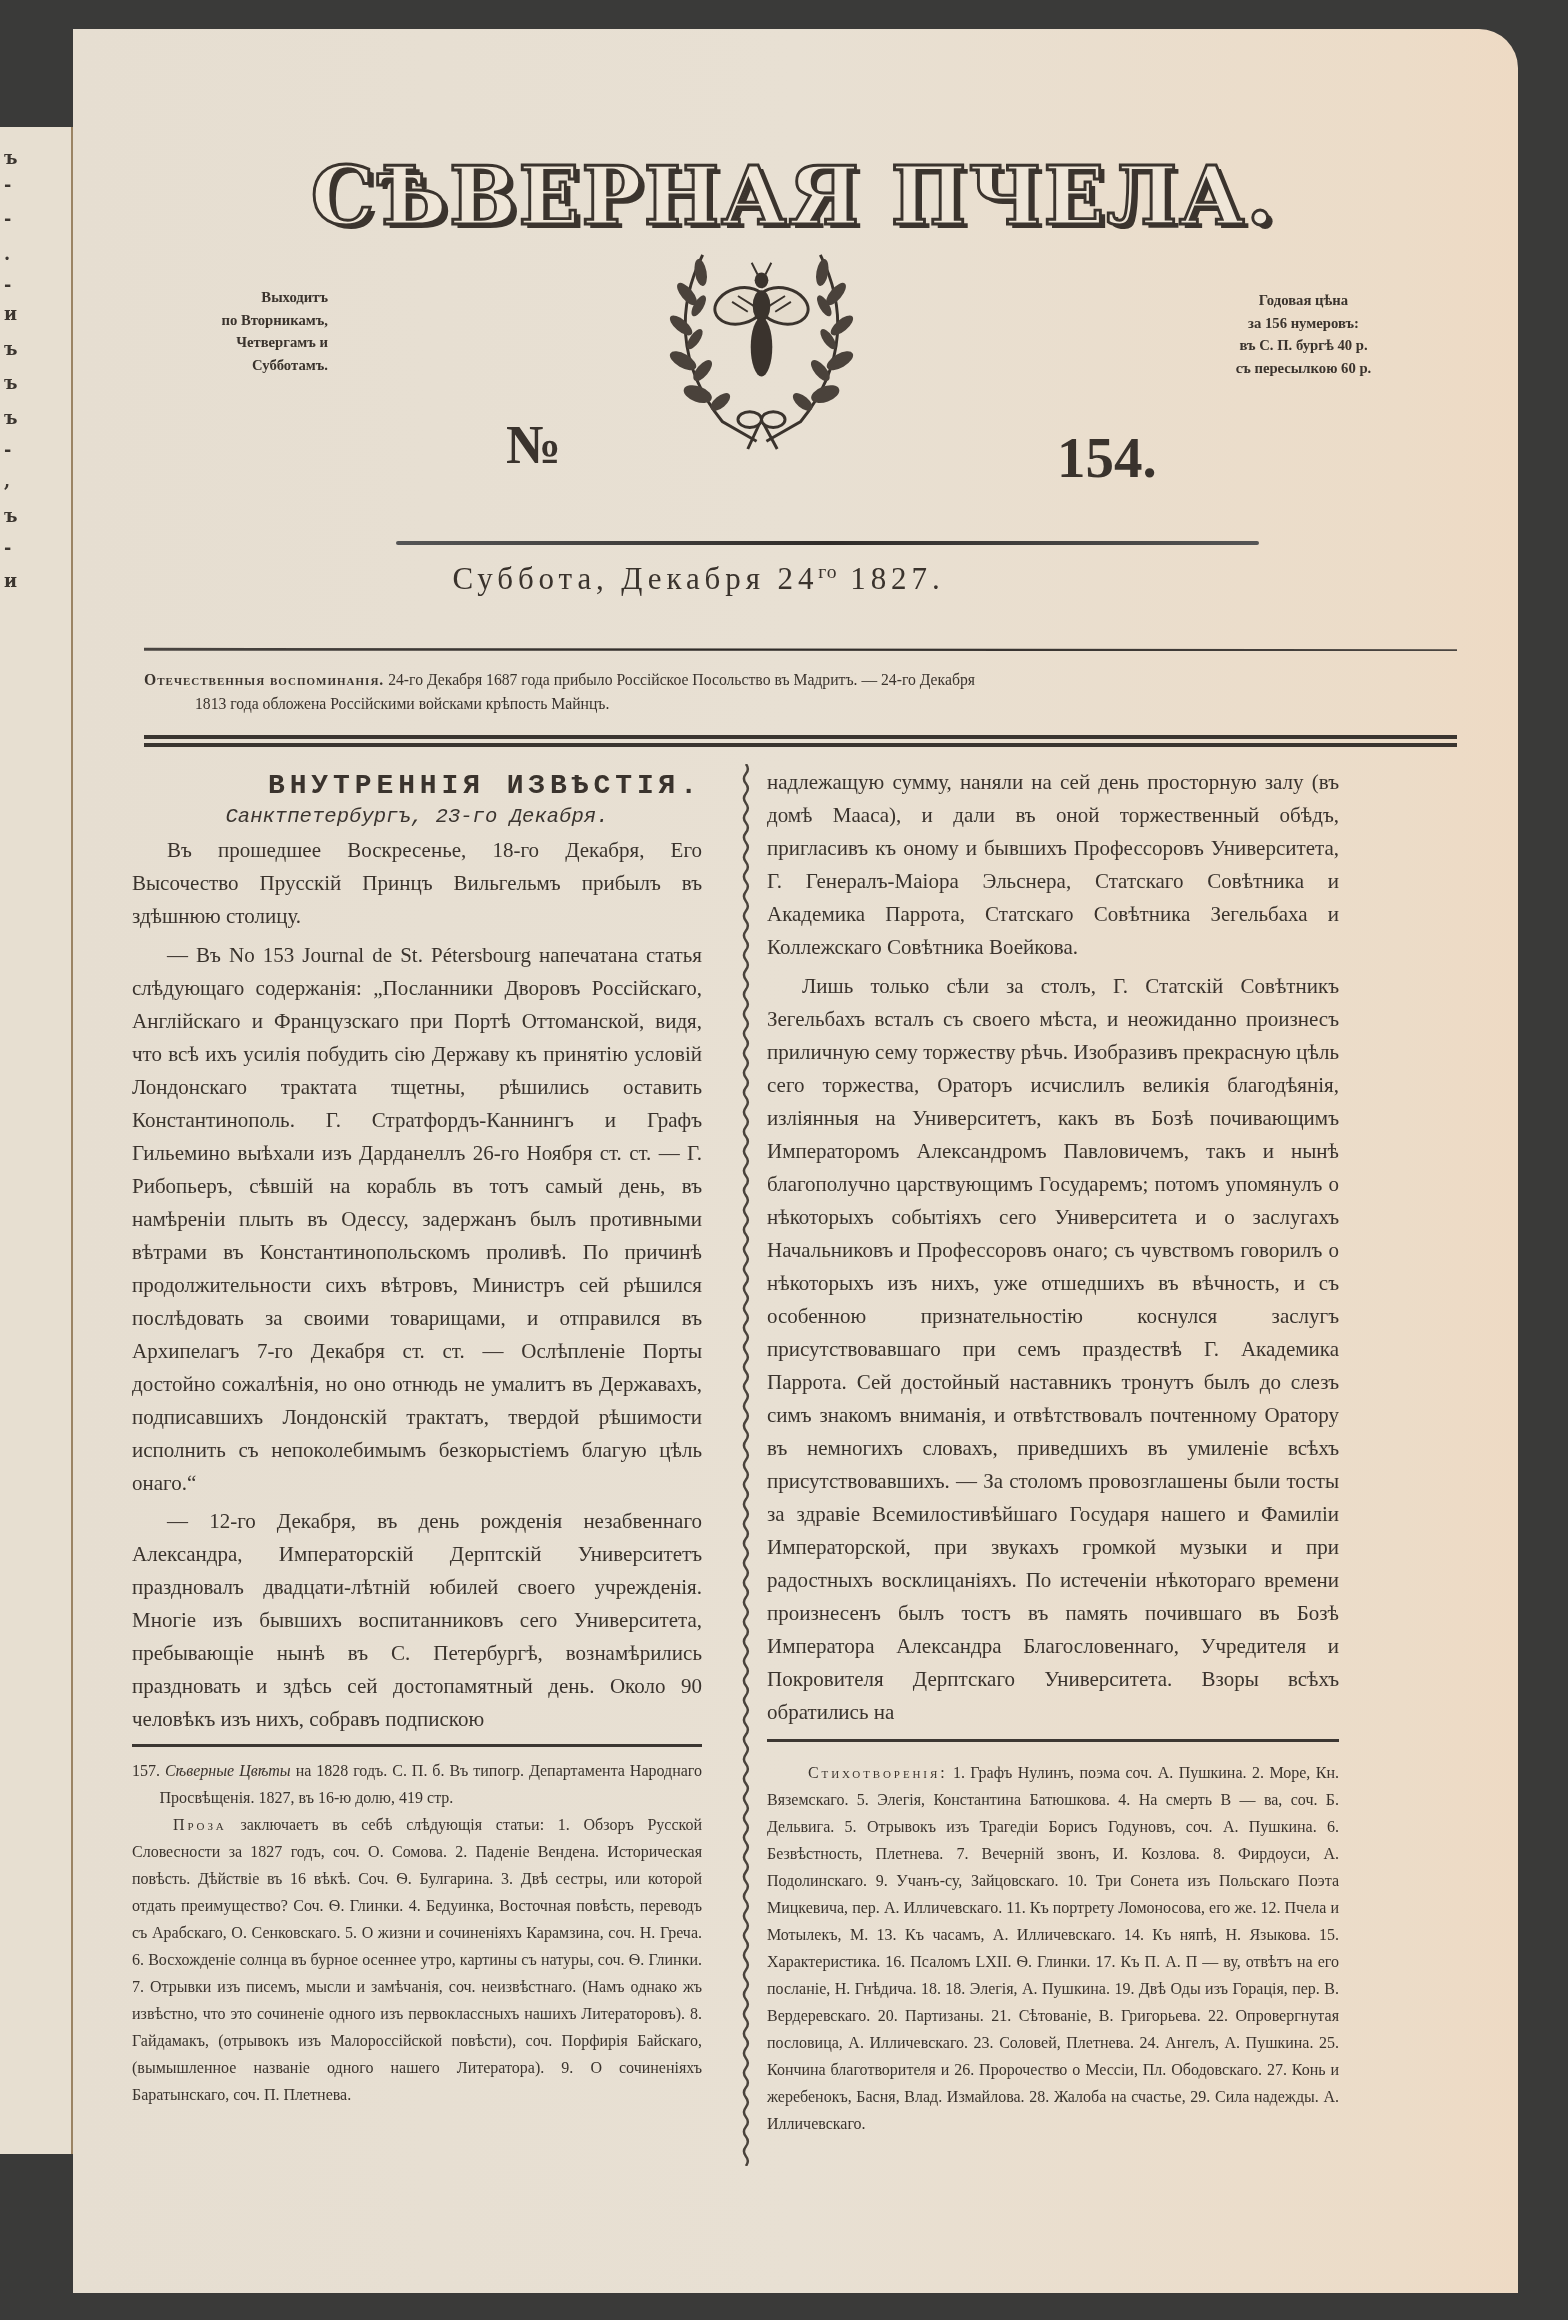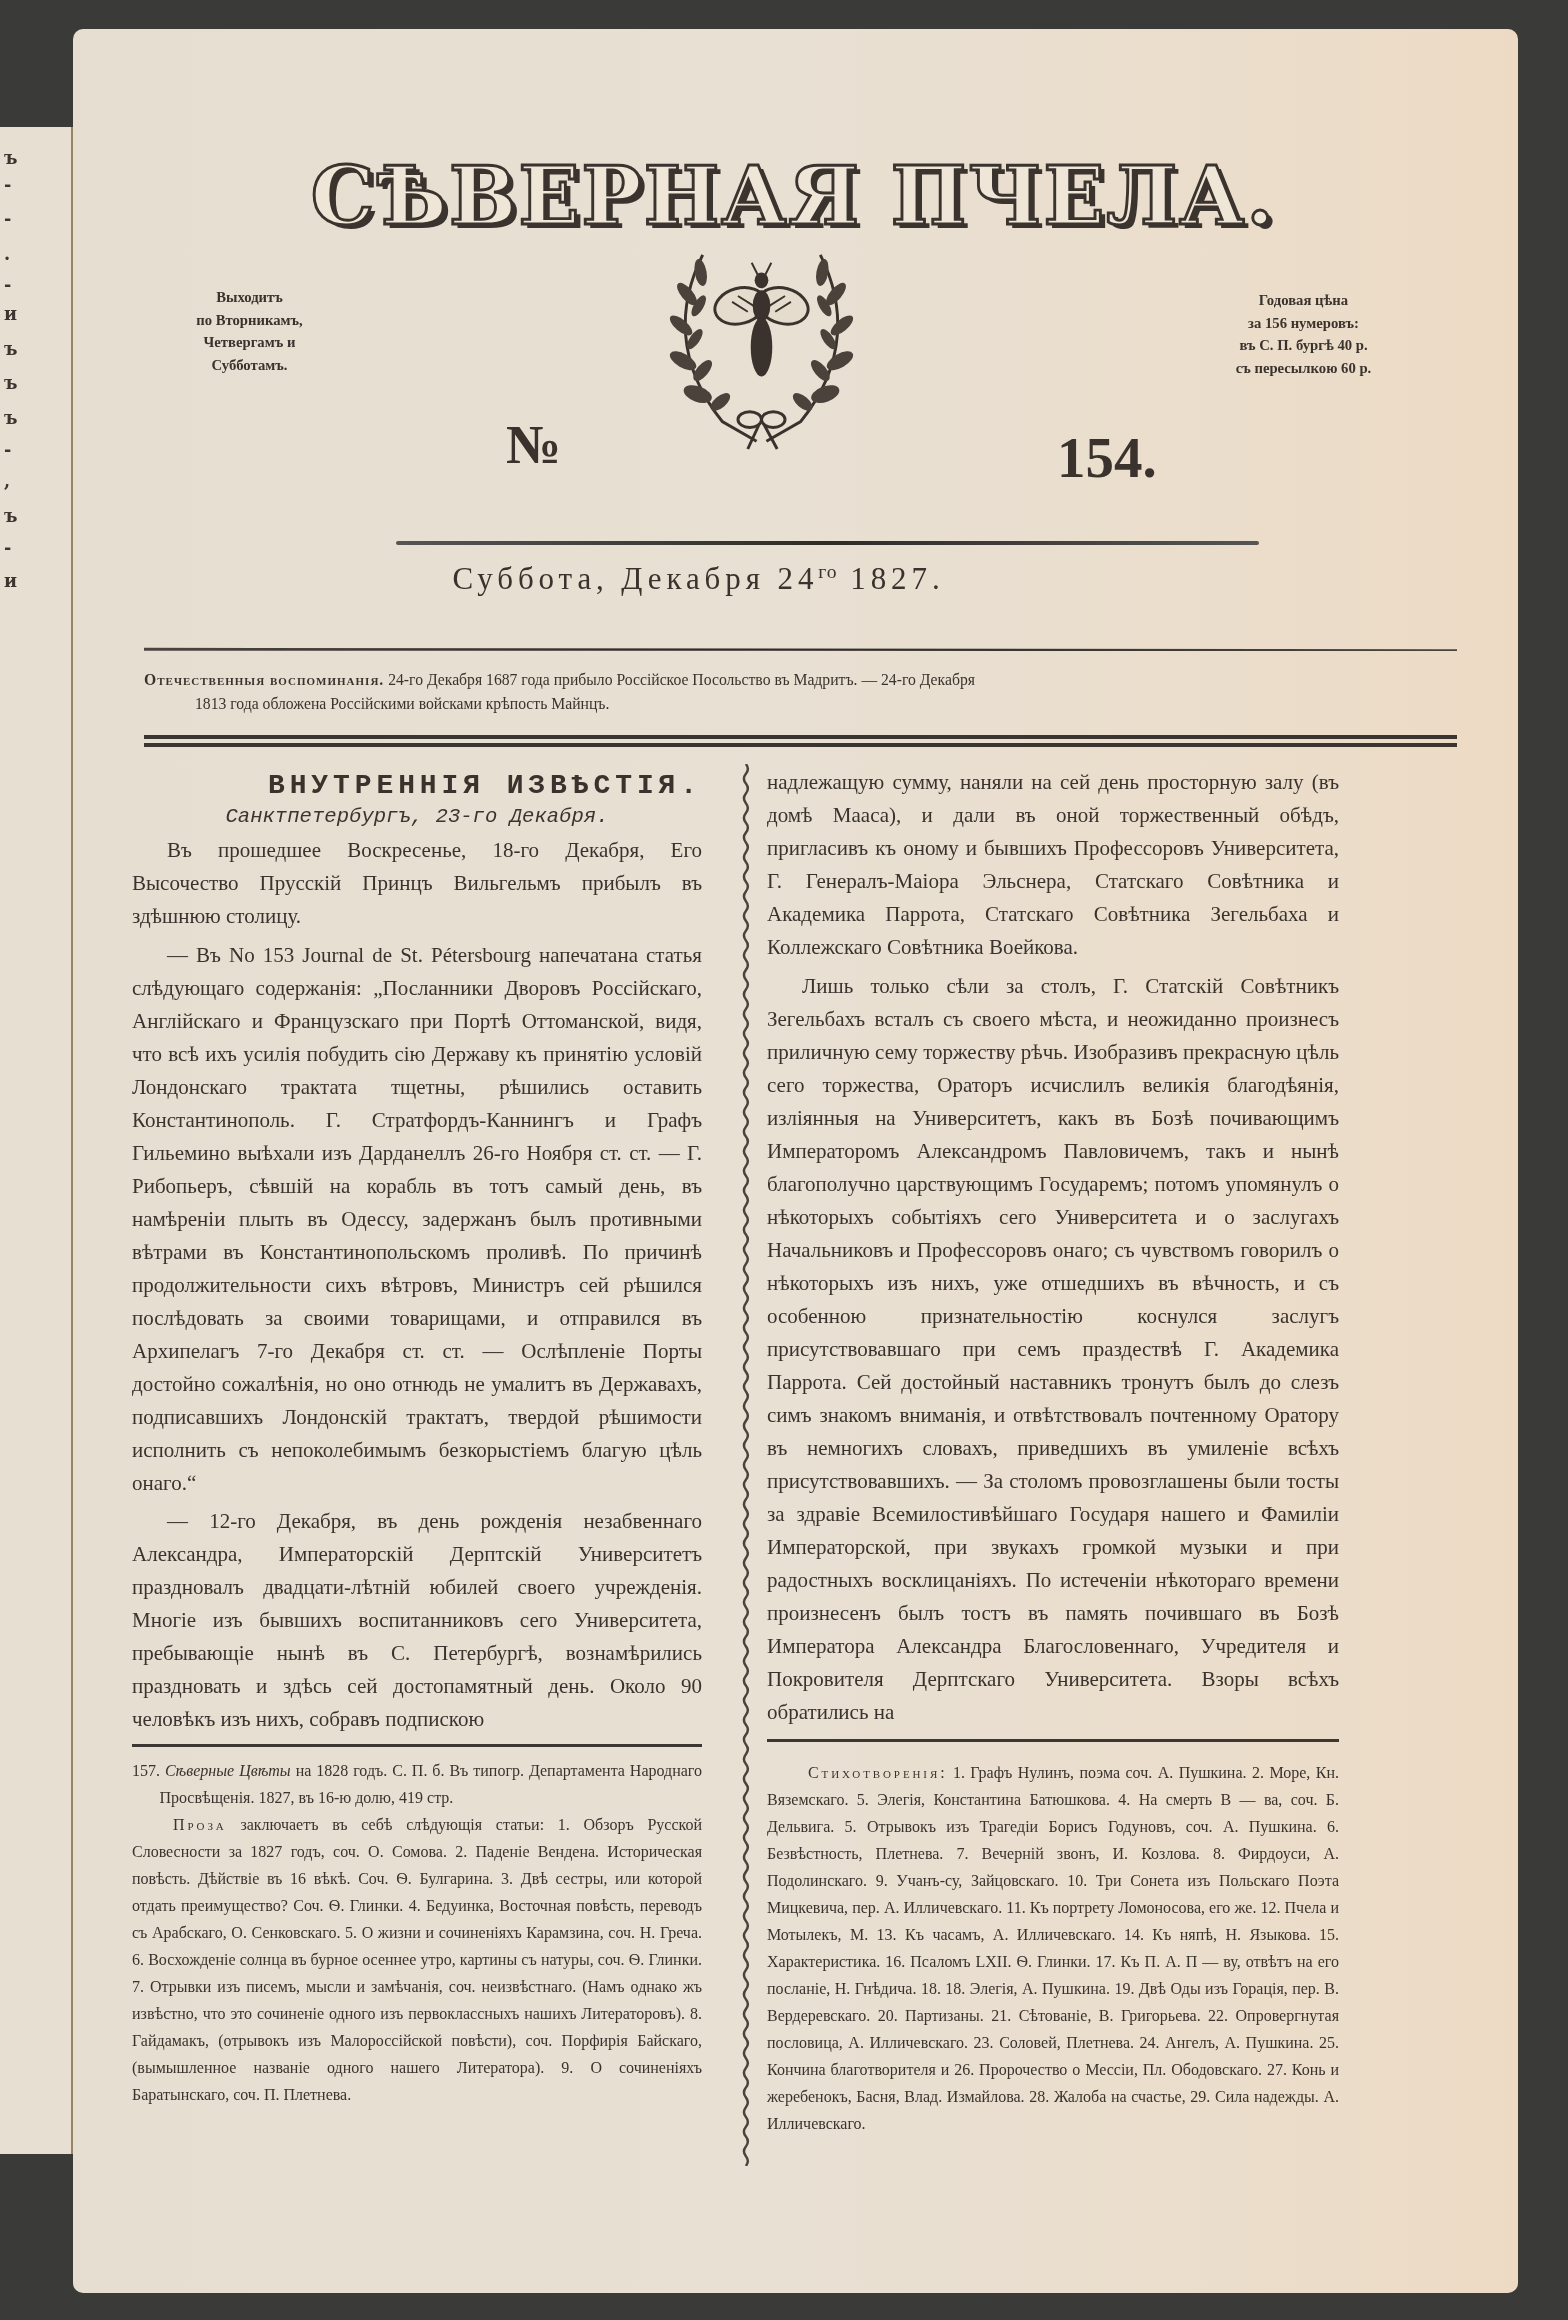--- a/index.html
+++ b/index.html
@@ -14,34 +14,33 @@
     background: #e7dfd1;
     border-right: 2px solid #9b8464;
   }
   .left-page .edge-glyph {
     position: absolute; left: 3.9px; font-size: 17.6px; font-weight: bold; color: #3c3630;
   }
   .page {
     position: absolute; left: 73px; top: 29px; width: 1445px; height: 2264px;
     background: linear-gradient(90deg, #e6ded1 0%, #e8e0d3 50%, #ecdcc8 92%, #eedac4 100%);
     border-top-right-radius: 39px;
-    border-radius: 10px;
   }
   .masthead-title {
     position: absolute; left: 206px; top: 120px; width: 1029px; text-align: center;
     font-family: "DejaVu Serif", serif; font-weight: bold; font-size: 80px; letter-spacing: 2px;
     color: #efe6d8;
     -webkit-text-stroke: 2.9px #3b342e;
     text-shadow: 4.9px 3.9px 0 #3b342e;
   }
   .emblem {
     position: absolute; left: 512px; top: 216px; width: 353px; height: 206px;
   }
   .issue-schedule {
-    position: absolute; left: 98px; top: 257px; width: 157px; text-align: center;
+    position: absolute; left: 98px; top: 257px; width: 157px; text-align: right;
     font-size: 14.7px; line-height: 22.5px; font-family: "Liberation Serif", serif; font-weight: bold; color: #3a332d;
   }
   .issue-price {
     position: absolute; left: 1103px; top: 260px; width: 255px; text-align: center;
     font-size: 14.7px; line-height: 22.5px; font-family: "Liberation Serif", serif; font-weight: bold; color: #3a332d;
   }
   .issue-no-sign {
     position: absolute; left: 433px; top: 384px; font-size: 55px; font-weight: bold; color: #3a332d;
     font-family: "Liberation Serif", serif;
   }

